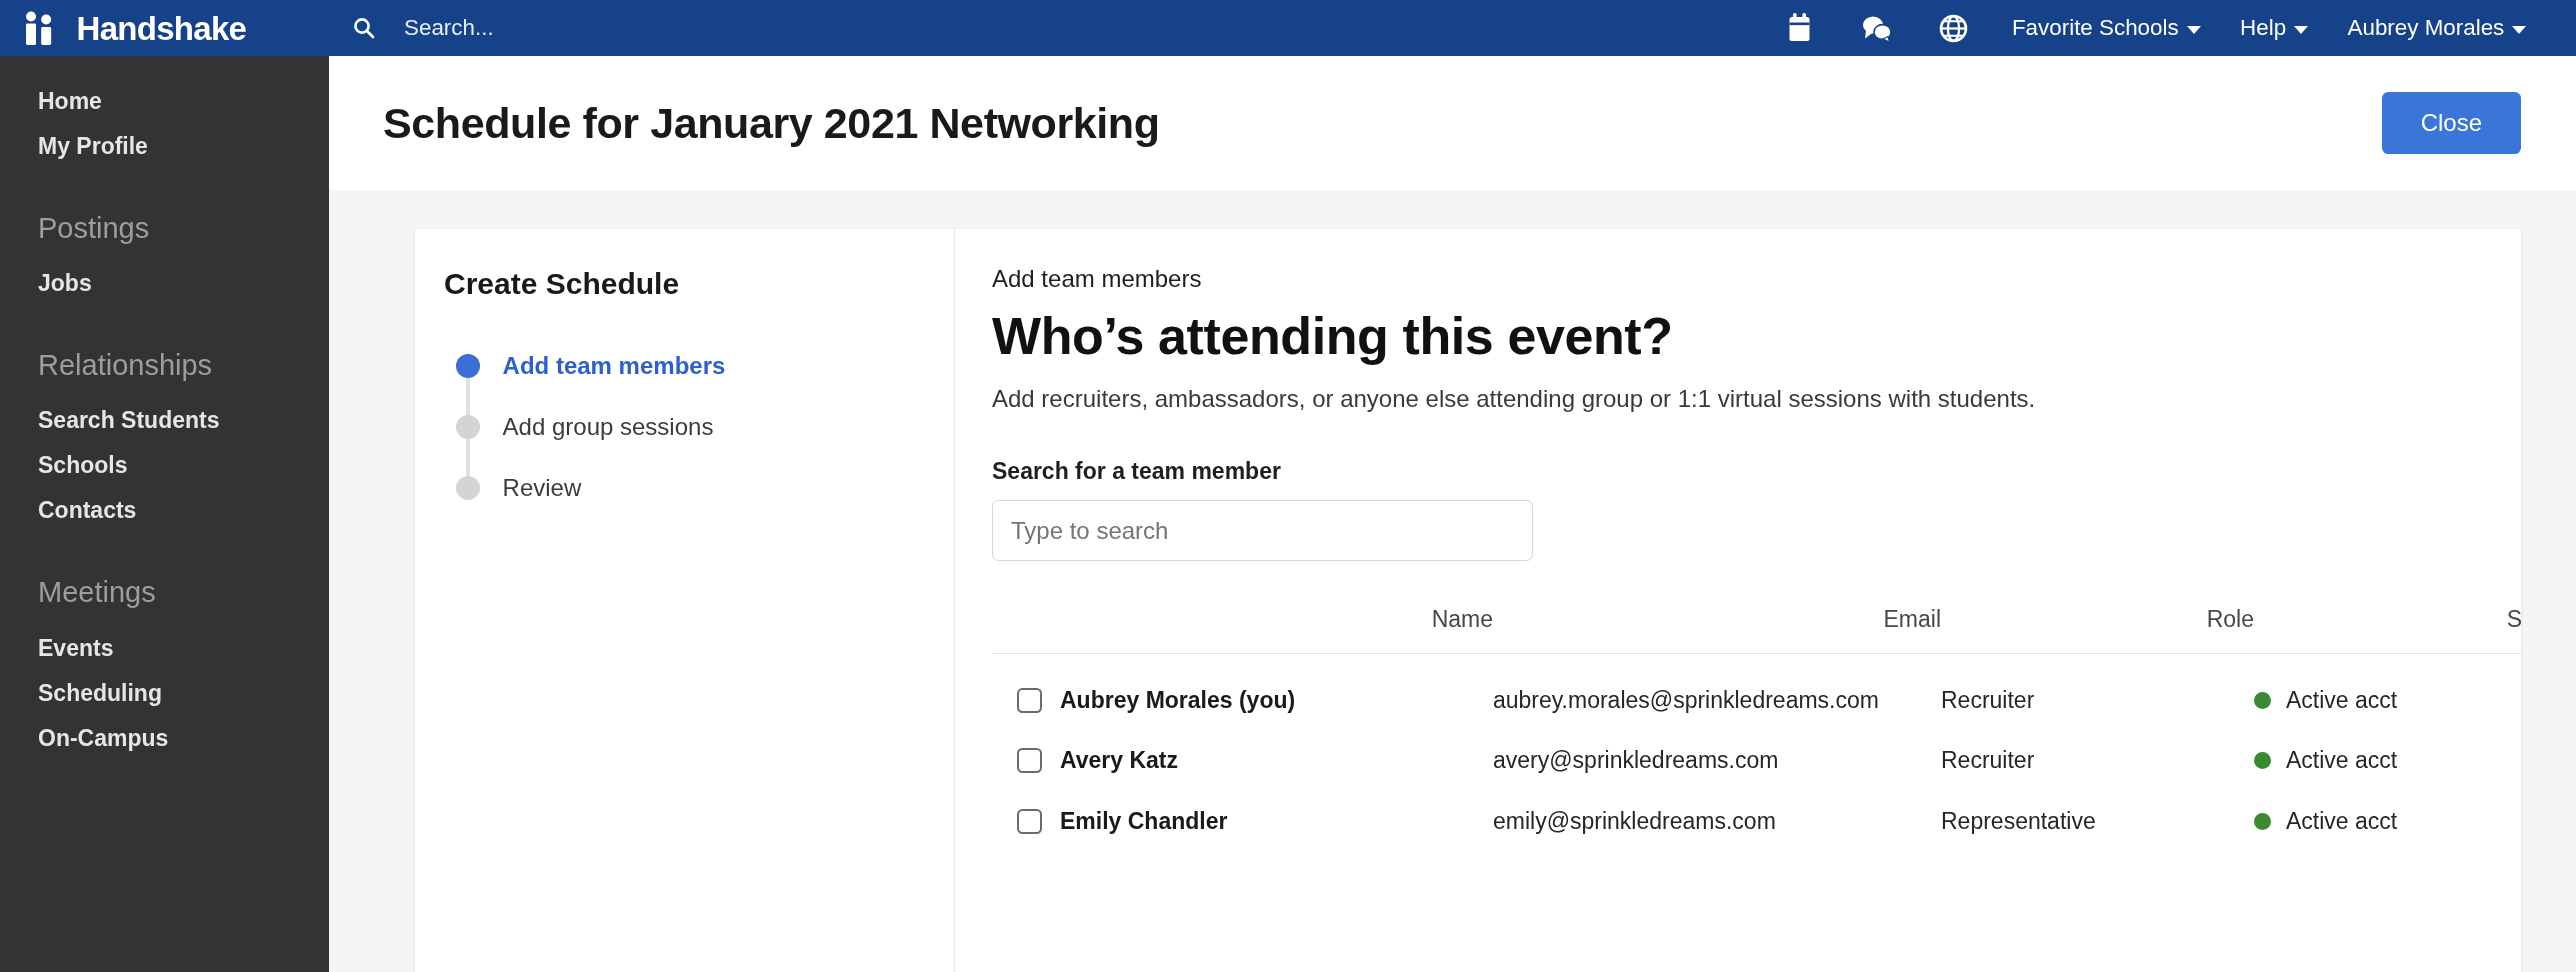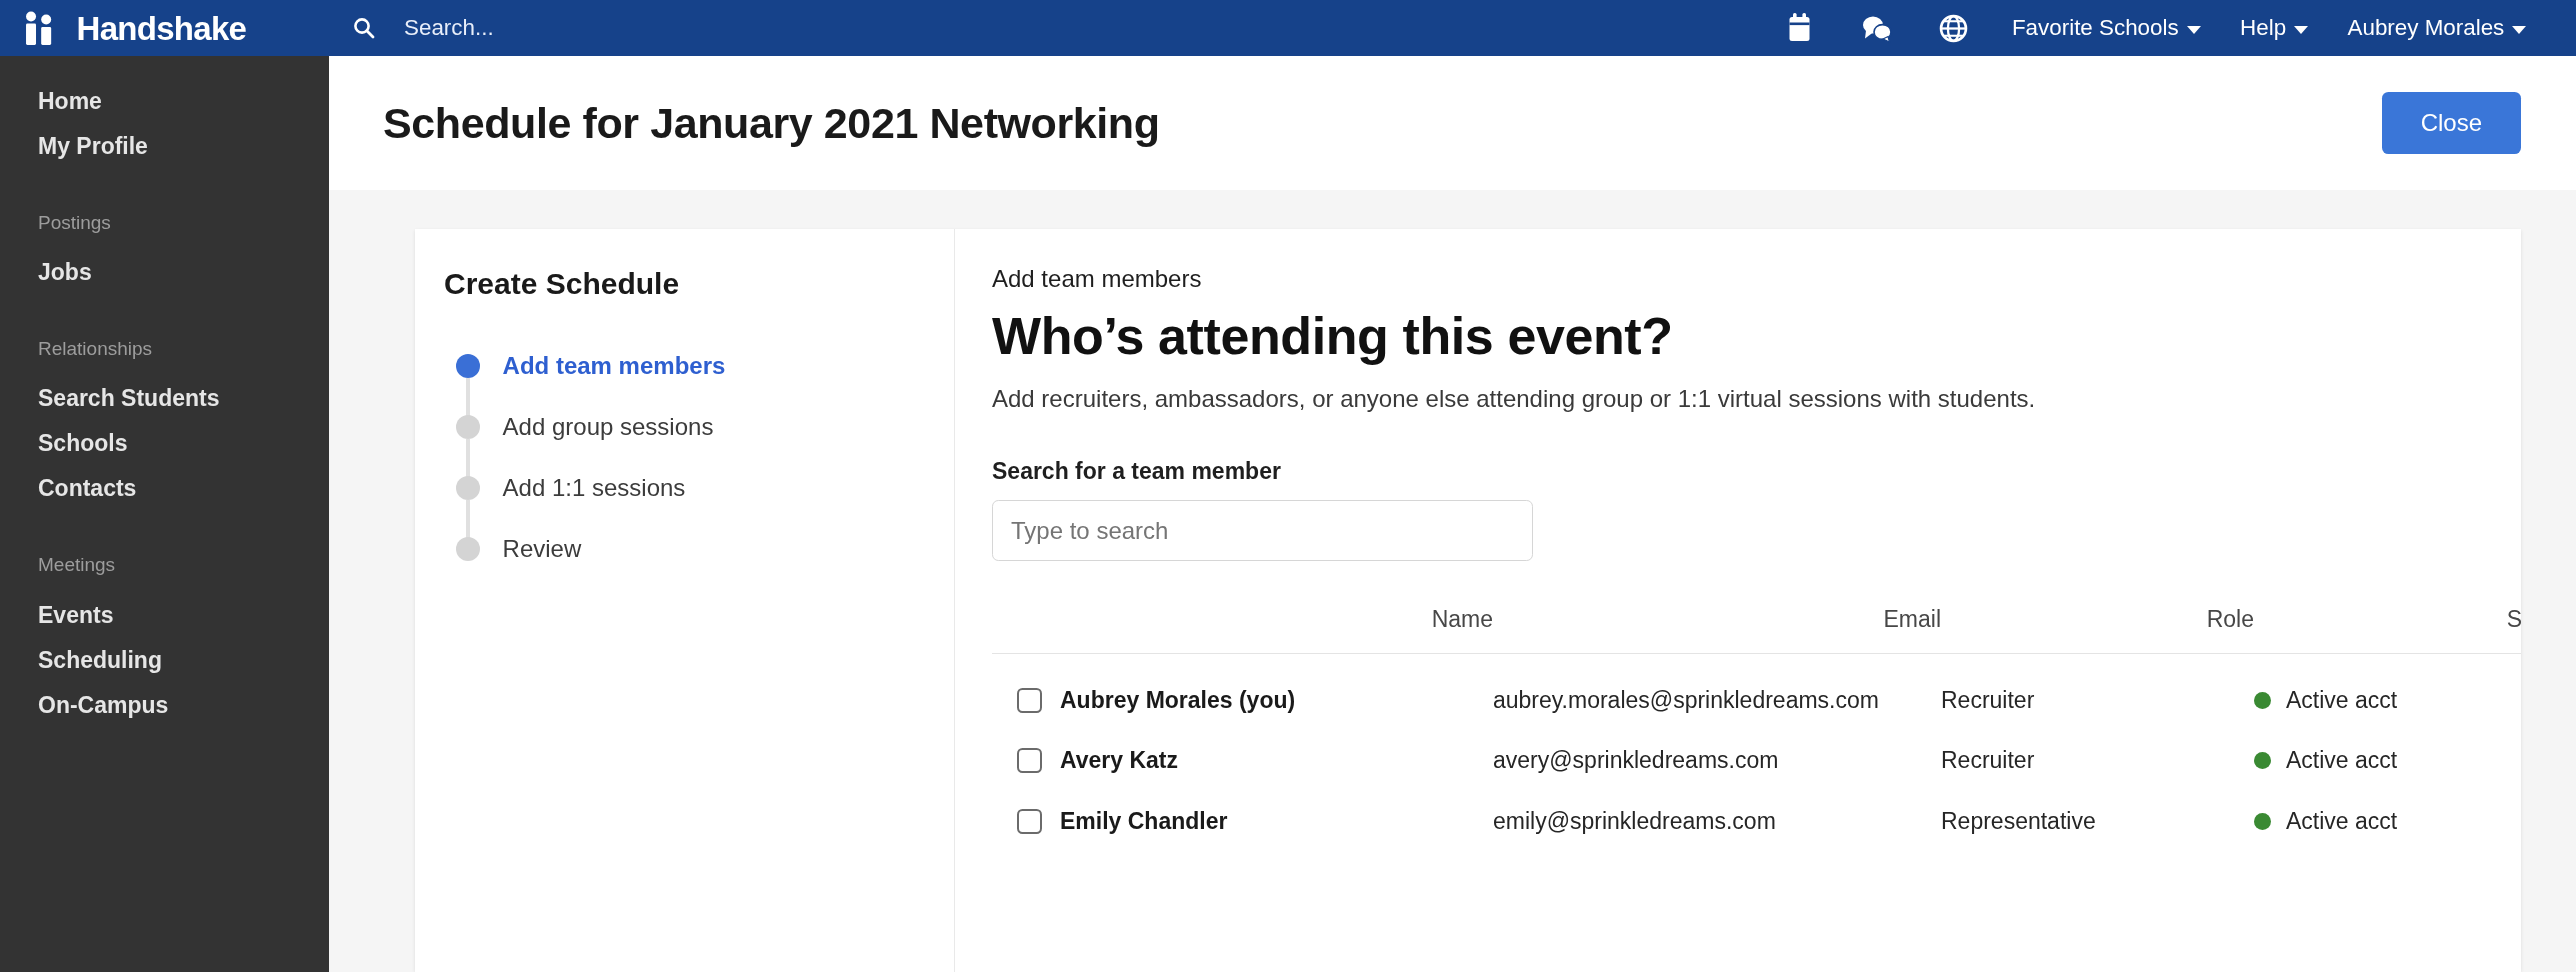--- a/index.html
+++ b/index.html
@@ -81,21 +81,21 @@
   .side-item {
     color: #e6e6e6;
     font-size: 23px;
     font-weight: bold;
     padding: 9px 0 9px 38px;
     cursor: pointer;
     white-space: nowrap;
   }
   .side-section {
     color: #9d9d9d;
-    font-size: 19px;
+    font-size: 29px;
     padding: 9px 0 9px 38px;
     margin-top: 34px;
     white-space: nowrap;
   }
   .side-group { margin-top: 7.2px; }
 
   
   .page-header {
     position: absolute; top: 56px; left: 329px;
     width: 2247px; height: 134px;
@@ -392,25 +392,20 @@
           <span class="step-line"></span>
           <span class="step-label">Add team members</span>
         </div>
 
         <div class="step">
           <span class="step-dot"></span>
           <span class="step-line"></span>
           <span class="step-label">Add group sessions</span>
         </div>
 
-        <div class="step">
-          <span class="step-dot"></span>
-          <span class="step-line"></span>
-          <span class="step-label">Add 1:1 sessions</span>
-        </div>
 
         <div class="step">
           <span class="step-dot"></span>
 
           <span class="step-label">Review</span>
         </div>
 
       </div>
     </div>
 

